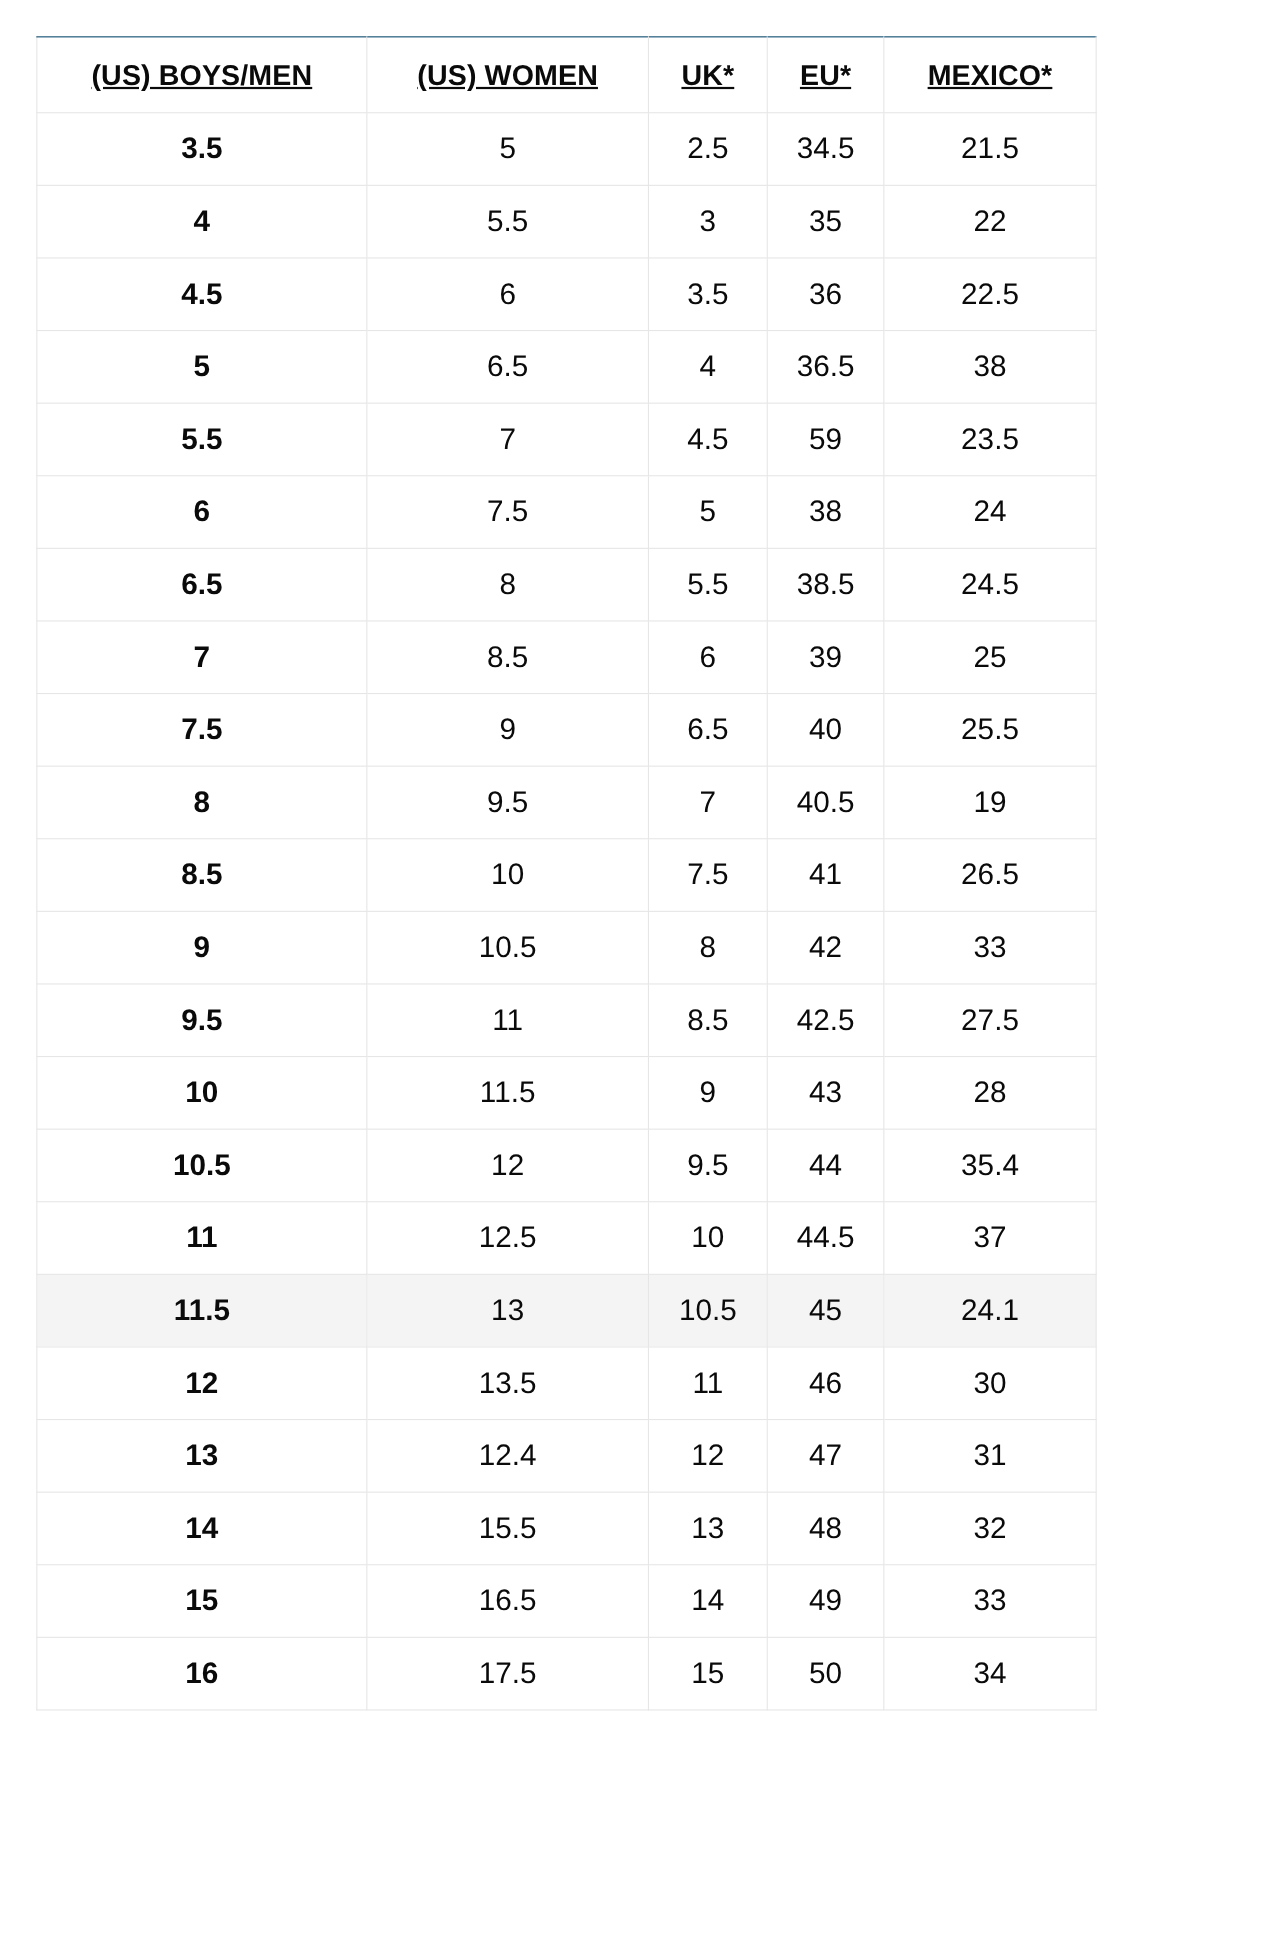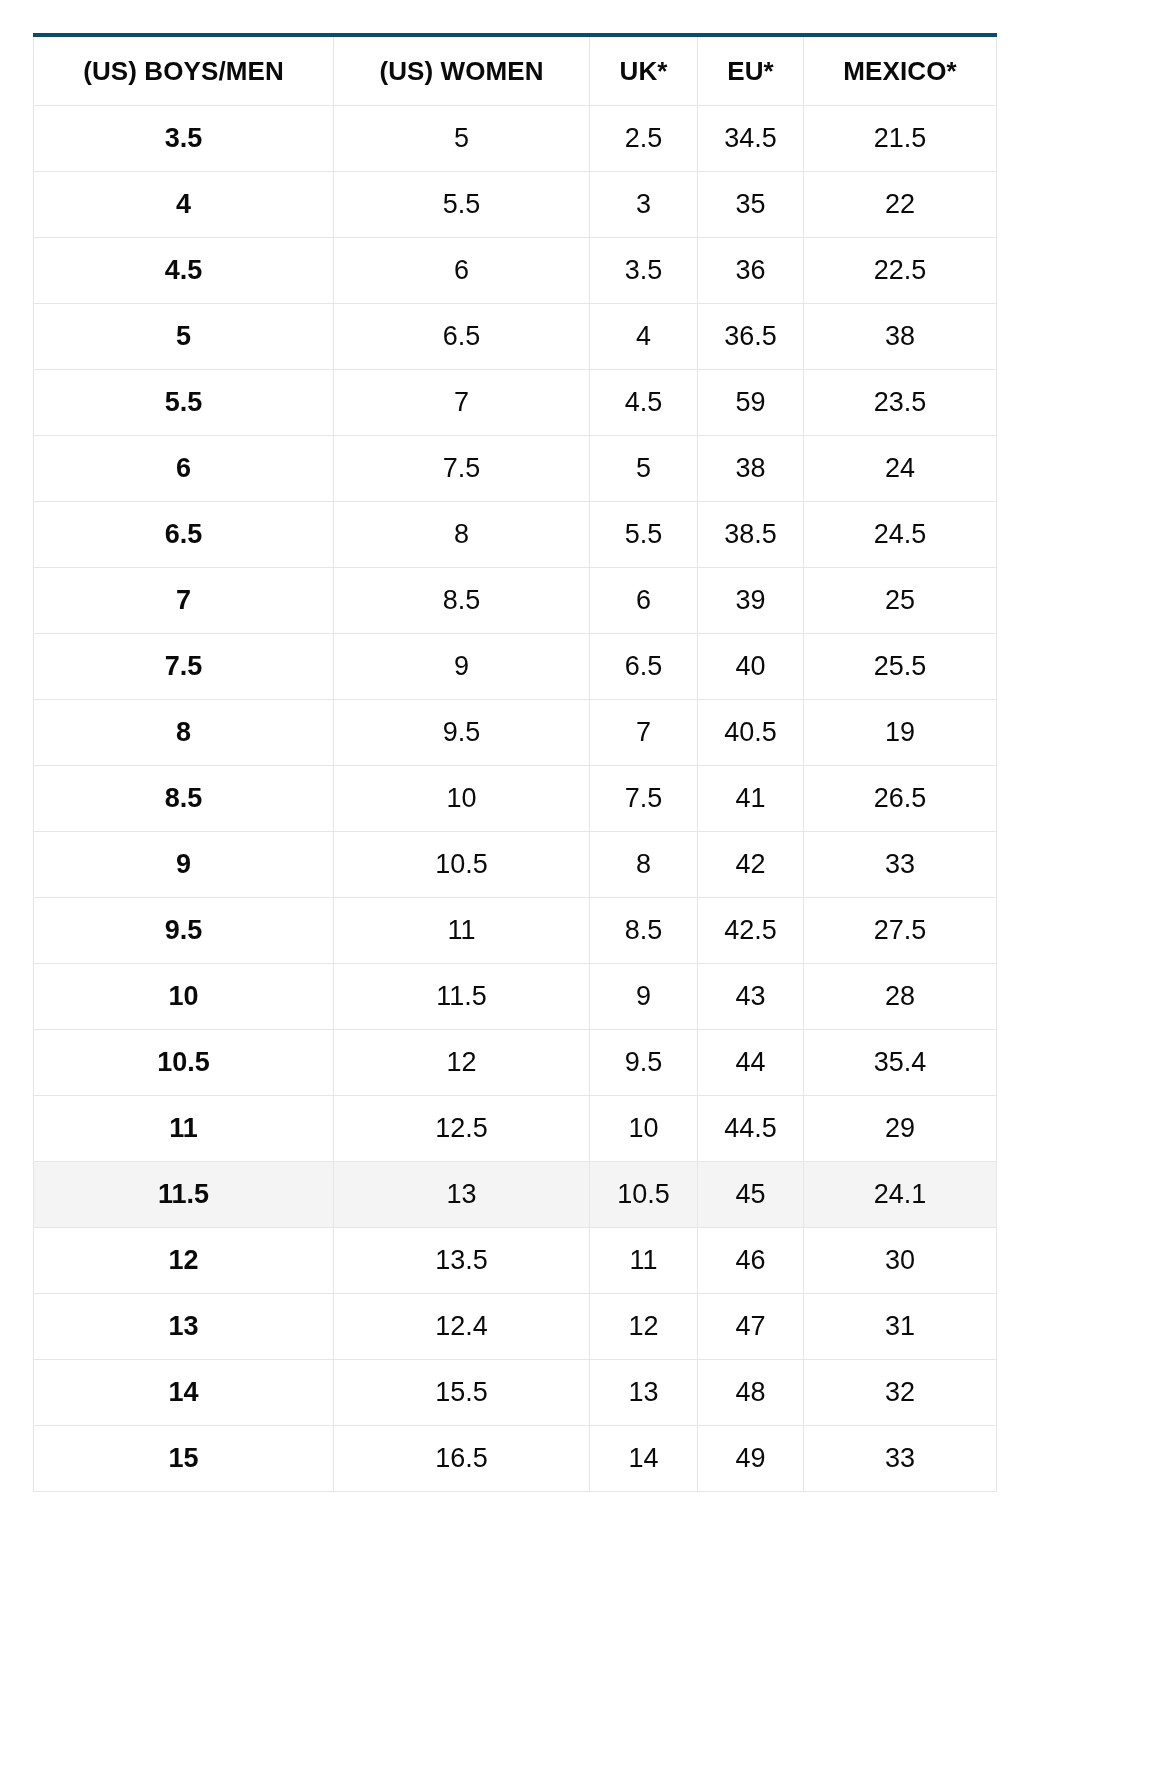--- a/index.html
+++ b/index.html
@@ -63,21 +63,22 @@
   table.size-chart tbody td.col-0 {
     font-weight: 700;
   }
 
   table.size-chart tbody tr.row-highlight td {
     background: #f4f4f4;
   }
 
   
   table.size-chart thead tr th {
-    border-top: 4px solid #0c4a6e;
+    border-top: 1px solid #0c4a6e;
+    text-decoration: underline;
   }
 </style>
 </head>
 <body>
 
 <div class="page">
   <table class="size-chart">
     <colgroup>
       <col class="c-boysmen">
       <col class="c-women">
@@ -198,21 +199,21 @@
           <td class="col-1">12</td>
           <td class="col-2">9.5</td>
           <td class="col-3">44</td>
           <td class="col-4">35.4</td>
         </tr>
         <tr>
           <td class="col-0">11</td>
           <td class="col-1">12.5</td>
           <td class="col-2">10</td>
           <td class="col-3">44.5</td>
-          <td class="col-4">29</td>
+          <td class="col-4">37</td>
         </tr>
         <tr class="row-highlight">
           <td class="col-0">11.5</td>
           <td class="col-1">13</td>
           <td class="col-2">10.5</td>
           <td class="col-3">45</td>
           <td class="col-4">24.1</td>
         </tr>
         <tr>
           <td class="col-0">12</td>
@@ -235,15 +236,22 @@
           <td class="col-3">48</td>
           <td class="col-4">32</td>
         </tr>
         <tr>
           <td class="col-0">15</td>
           <td class="col-1">16.5</td>
           <td class="col-2">14</td>
           <td class="col-3">49</td>
           <td class="col-4">33</td>
         </tr>
+        <tr>
+          <td class="col-0">16</td>
+          <td class="col-1">17.5</td>
+          <td class="col-2">15</td>
+          <td class="col-3">50</td>
+          <td class="col-4">34</td>
+        </tr>
       </tbody>
   </table>
 </div>
 
 </body></html>

